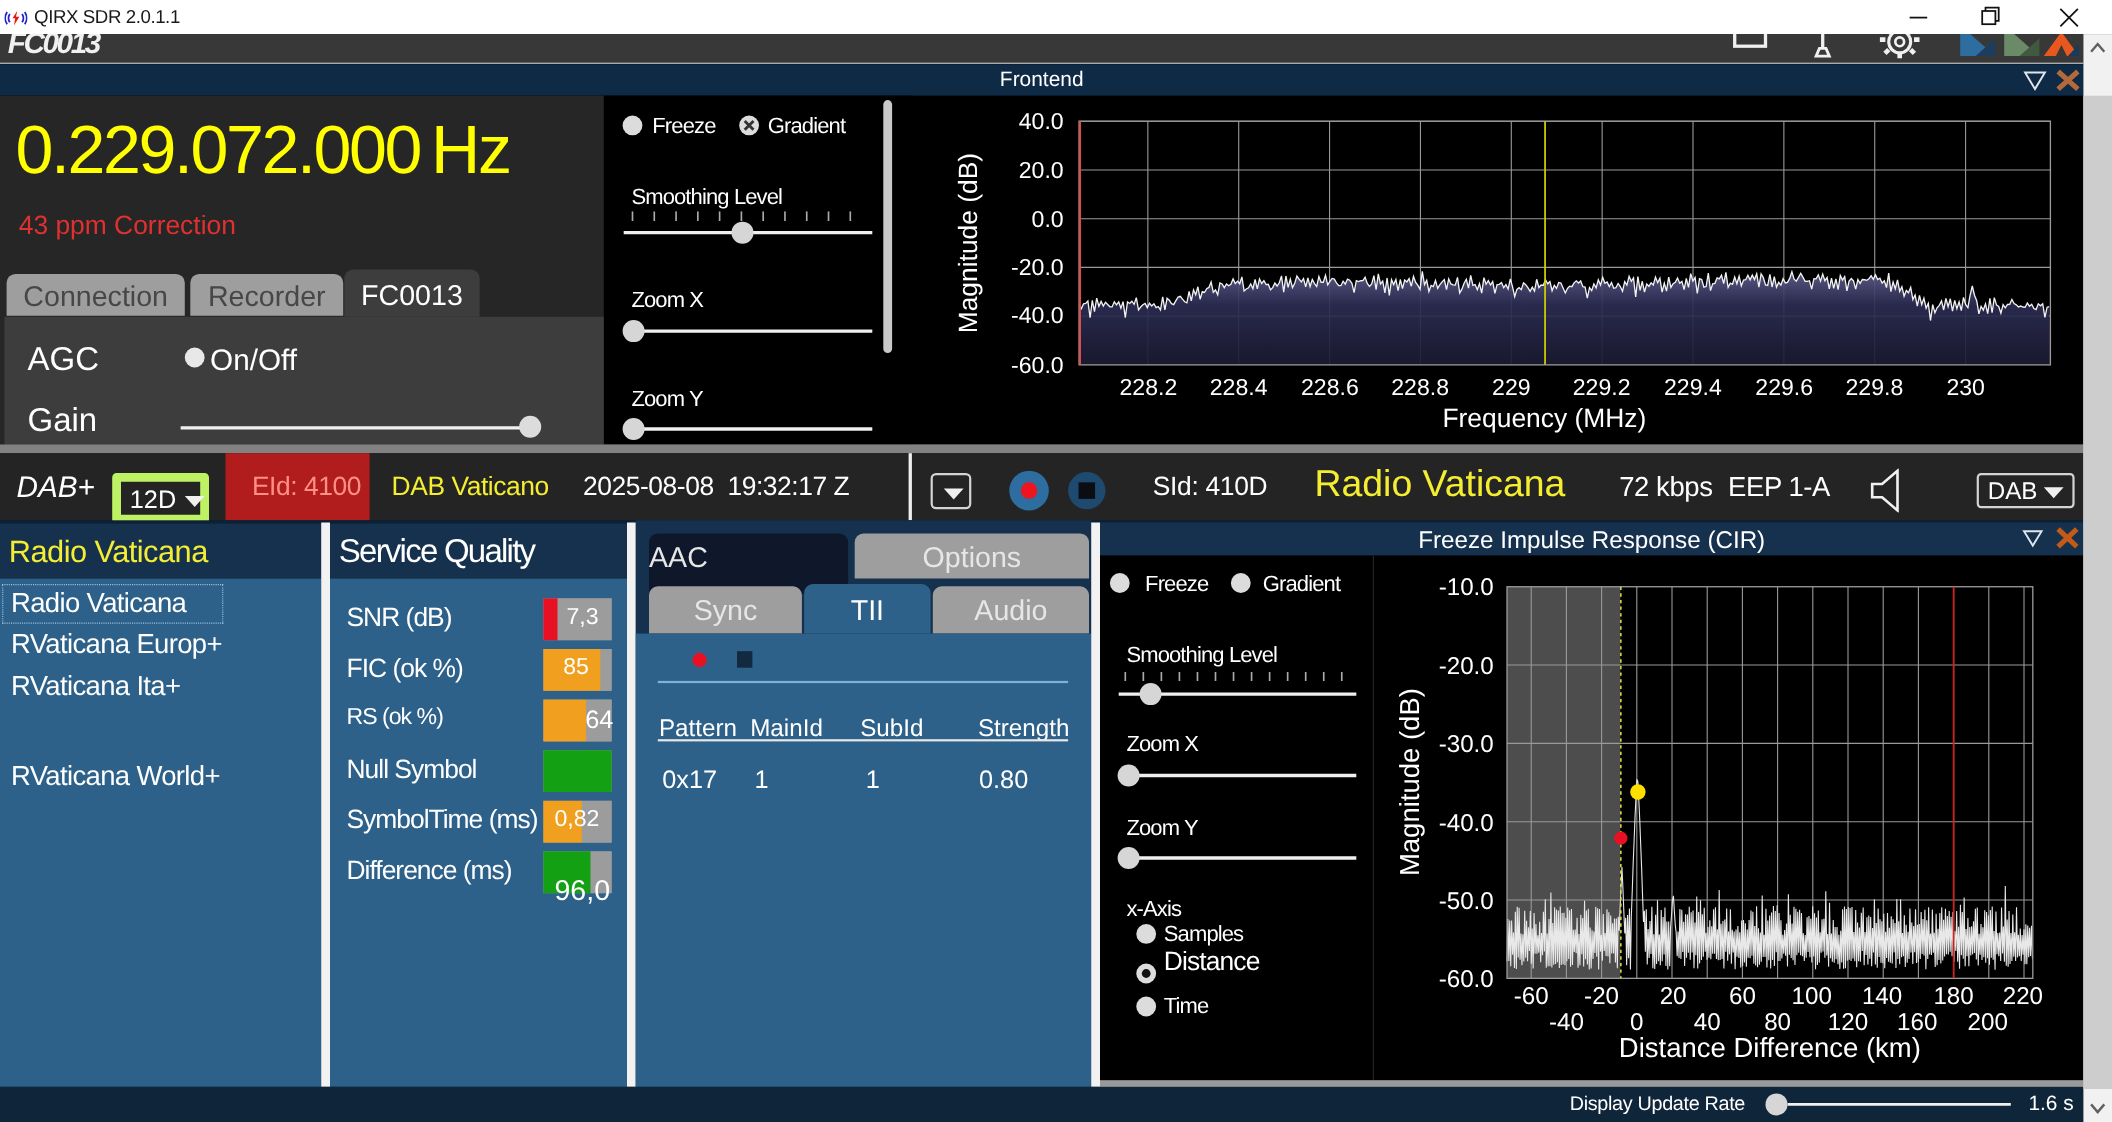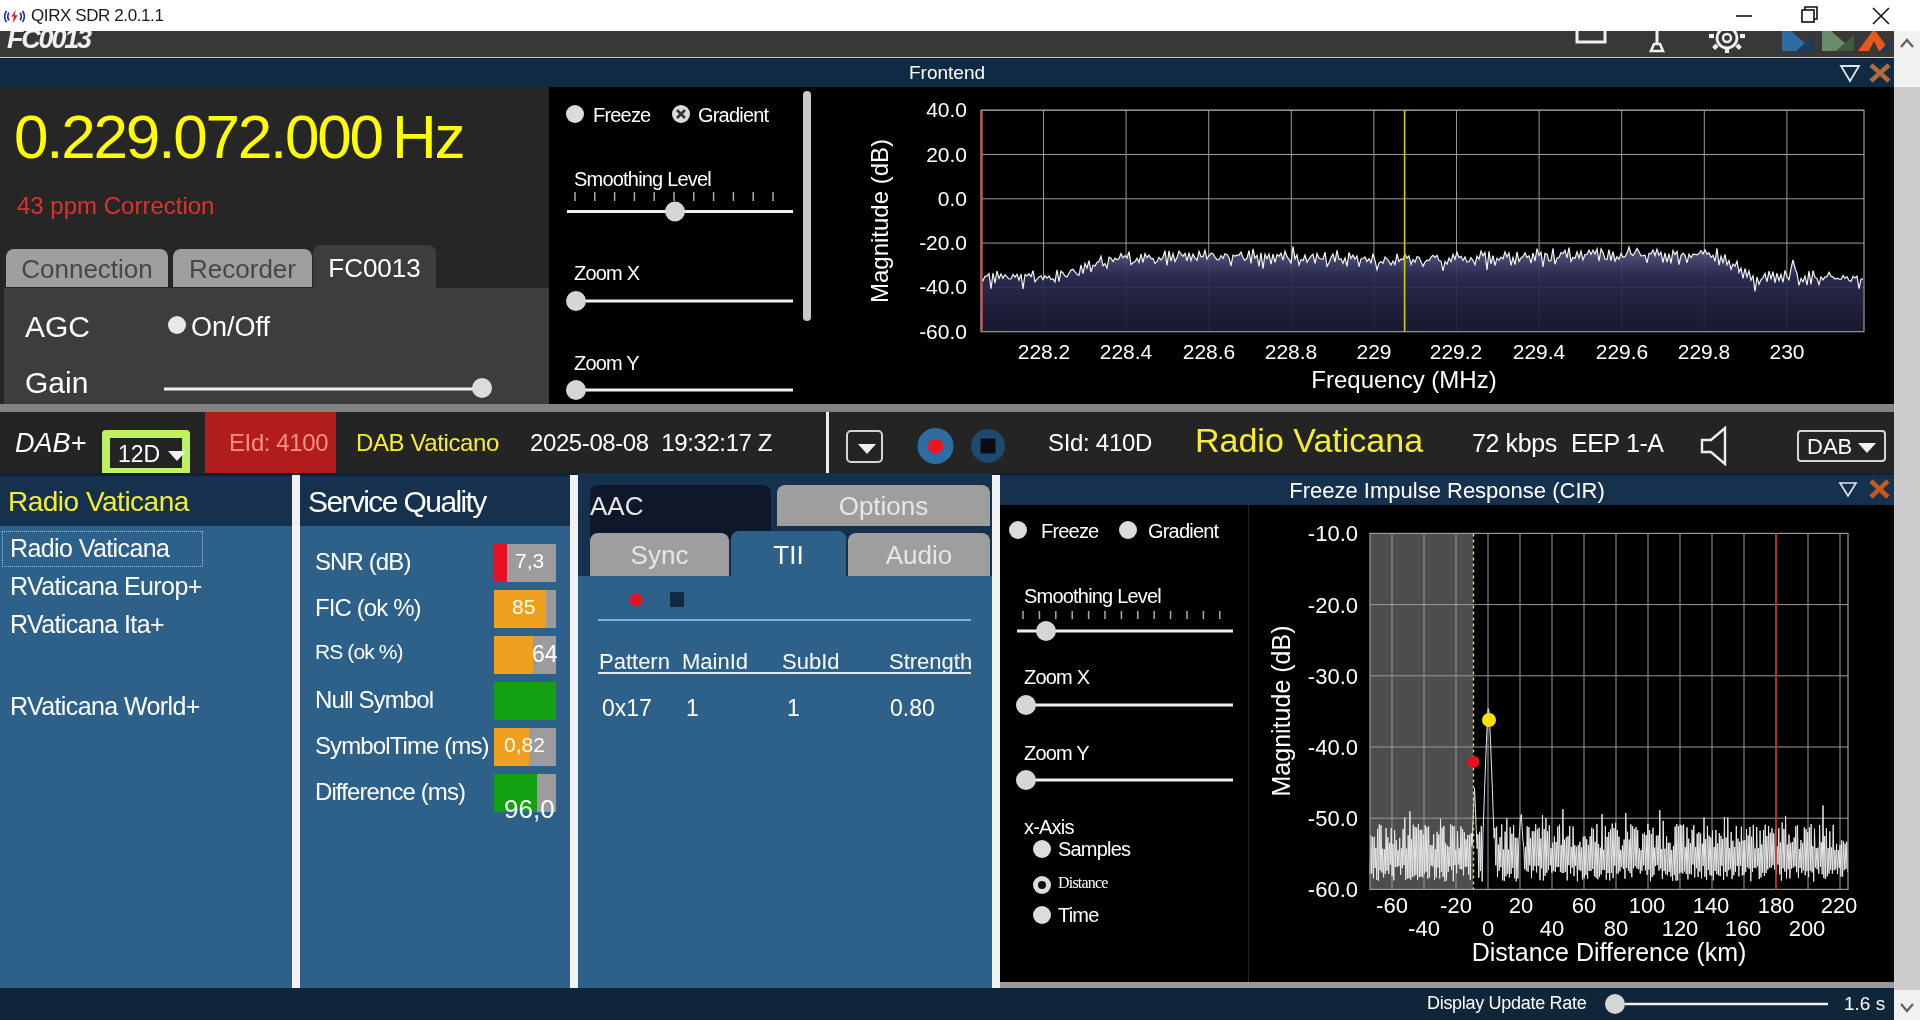--- a/index.html
+++ b/index.html
@@ -384,21 +384,21 @@
         </svg>
 <div class="abs" style="left:24px; top:311px; font-size:20px; letter-spacing:-0.8px;">x-Axis</div>
 <svg class="abs" style="left:32px;top:334px" width="22" height="22">
           <circle cx="10" cy="10" r="9" fill="#dcdcdc"></circle>
         </svg>
 <div class="abs" style="left:58px; top:333px; font-size:20px; letter-spacing:-0.8px;">Samples</div>
 <svg class="abs" style="left:32px;top:370px" width="22" height="22">
           <circle cx="10" cy="10" r="9" fill="#dcdcdc"></circle>
           <circle cx="10" cy="10" r="4" fill="#111"></circle>
         </svg>
-<div class="abs" style="left:58px; top:369px; font-size:16px; letter-spacing:-0.8px;font-family:Liberation Serif, serif;">Distance</div>
+<div class="abs" style="left:58px; top:356px; font-size:24px; letter-spacing:-0.8px;">Distance</div>
 <svg class="abs" style="left:32px;top:400px" width="22" height="22">
           <circle cx="10" cy="10" r="9" fill="#dcdcdc"></circle>
         </svg>
 <div class="abs" style="left:58px; top:399px; font-size:20px; letter-spacing:-0.8px;">Time</div>
 <div class="abs" style="left:248px; top:0; width:1px; height:477px; background:#262626;"></div>
 <svg class="abs" style="left:248px;top:0" width="646" height="477" viewBox="1248 505 646 477">
           <rect x="1370" y="533.4" width="103" height="356" fill="#4d4d4d"></rect>
           <g stroke="#9a9a9a" stroke-width="1">
             <line x1="1392" y1="533.4" x2="1392" y2="889.4"></line>
             <line x1="1424" y1="533.4" x2="1424" y2="889.4"></line>

